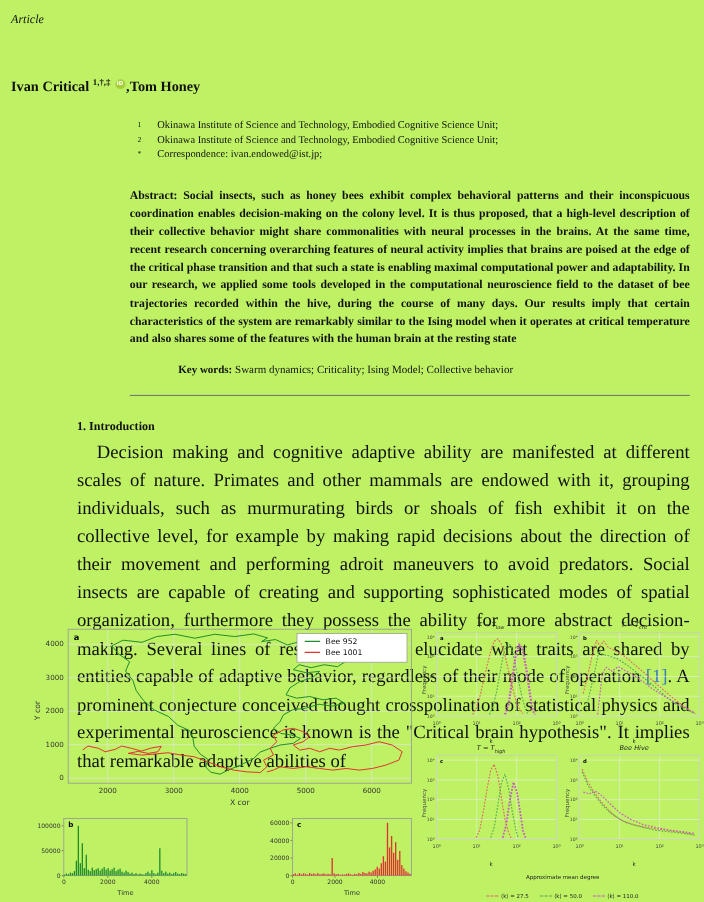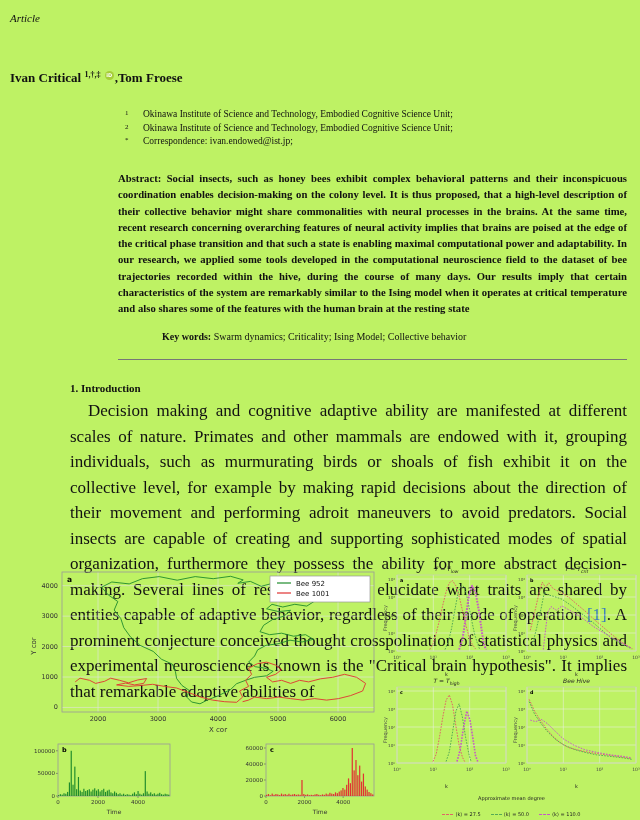--- a/index.html
+++ b/index.html
@@ -38,21 +38,21 @@
 </head>
 <body>
 
 <div class="page">
 
   <div class="kicker">Article</div>
 
   <div class="authors">
     <span>Ivan Critical</span>
     <sup>1,†,‡</sup>
-    <span class="orcid">iD</span><span>,</span><span>Tom Froese</span>
+    <span class="orcid">iD</span><span>,</span><span>Tom Honey</span>
   </div>
 
   <div class="affil">
     <div class="row">
       <span class="mk">1</span>
       <span>Okinawa Institute of Science and Technology, Embodied Cognitive Science Unit;</span>
     </div>
     <div class="row">
       <span class="mk">2</span>
       <span>Okinawa Institute of Science and Technology, Embodied Cognitive Science Unit;</span>

